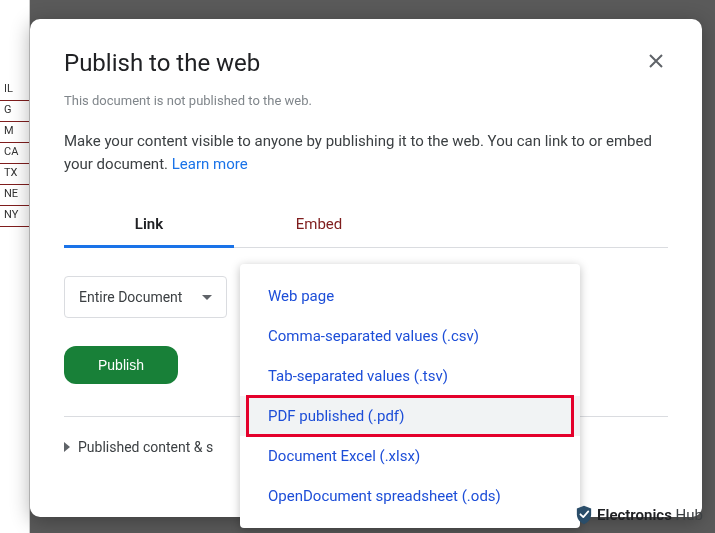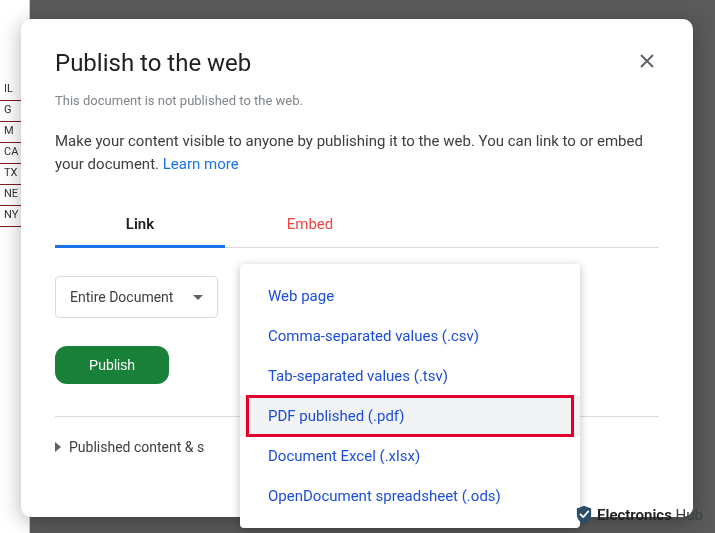--- a/index.html
+++ b/index.html
@@ -21,21 +21,21 @@
       font-size: 11px;
       color: #333;
     }
     .sheet-bg div {
       border-bottom: 1px solid #7f1d1d;
       padding: 2px 4px;
       height: 21px;
     }
     .dialog {
       position: absolute;
-      left: 21px;
+      left: 30px;
       top: 19px;
       width: 672px;
       height: 498px;
       background: #fff;
       border-radius: 10px;
       box-shadow: 0 4px 20px rgba(0,0,0,0.3);
       padding: 30px 34px;
     }
     .dialog-header {
       display: flex;
@@ -76,21 +76,21 @@
       display: flex;
       border-bottom: 1px solid #dadce0;
       margin-top: 28px;
     }
     .tab {
       flex: 0 0 170px;
       text-align: center;
       padding: 12px 0;
       font-size: 15px;
       cursor: pointer;
-      color: #ef4444;
+      color: #7f1d1d;
     }
     .tab.active {
       color: #202124;
       font-weight: 600;
       border-bottom: 3px solid #1a73e8;
       margin-bottom: -1px;
     }
     .tabs-rest {
       flex: 1;
     }

